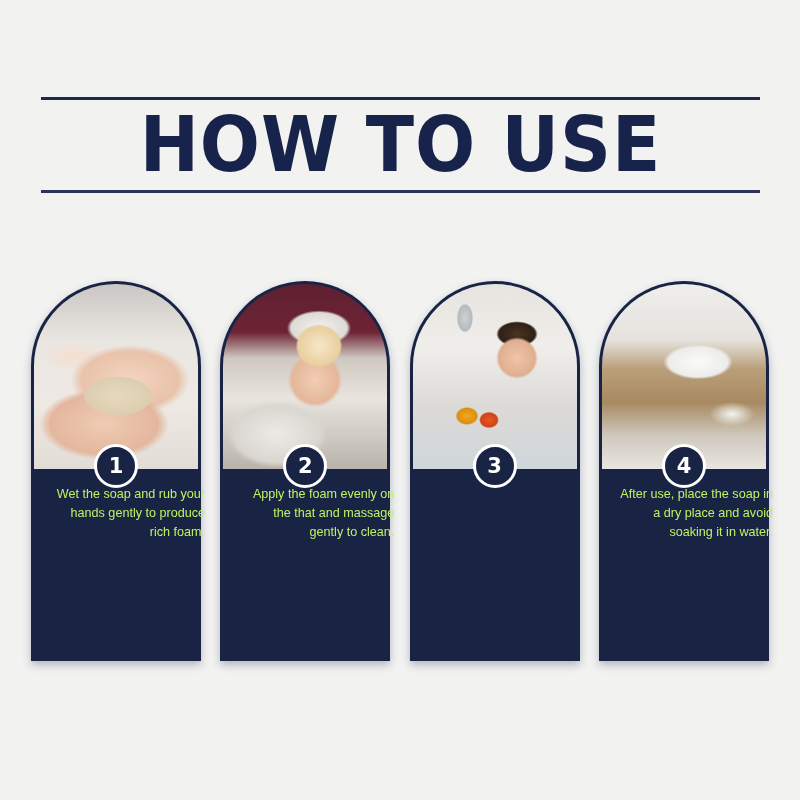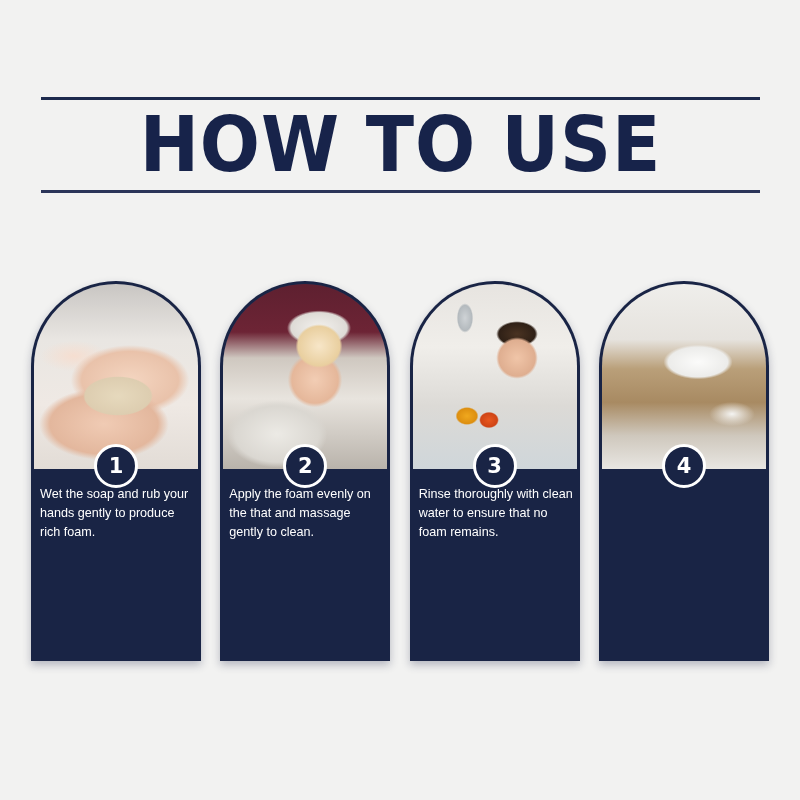--- a/index.html
+++ b/index.html
@@ -130,27 +130,27 @@
     box-sizing: border-box;
     color: #ffffff;
     font-size: 21px;
     font-weight: 700;
     line-height: 38px;
     text-align: center;
     font-family: "DejaVu Sans", "Liberation Sans", sans-serif;
   }
   .card-text {
     position: absolute;
-    left: 9px;
+    left: 20px;
     top: 204px;
     width: 154px;
-    color: #ffffff;
+    color: #bef264;
     font-size: 12.6px;
     line-height: 19px;
-    text-align: left;
+    text-align: right;
     font-family: "Liberation Sans", sans-serif;
   }
 </style>
 </head>
 <body>
 
 <div id="header">
   <div class="rule top"></div>
   <div id="page-title">HOW TO USE</div>
   <div class="rule bottom"></div>
@@ -172,23 +172,23 @@
     </div>
     <div class="card-badge">2</div>
     <div class="card-text">Apply the foam evenly on the that and massage gently to clean.</div>
   </div>
 
   <div class="card">
     <div class="card-photo">
       <div class="photo-inner ph3"></div>
     </div>
     <div class="card-badge">3</div>
-    <div class="card-text">Rinse thoroughly with clean water to ensure that no foam remains.</div>
   </div>
 
   <div class="card">
     <div class="card-photo">
       <div class="photo-inner ph4"></div>
     </div>
     <div class="card-badge">4</div>
+    <div class="card-text">After use, place the soap in a dry place and avoid soaking it in water.</div>
   </div>
 
 </div>
 
 </body></html>

